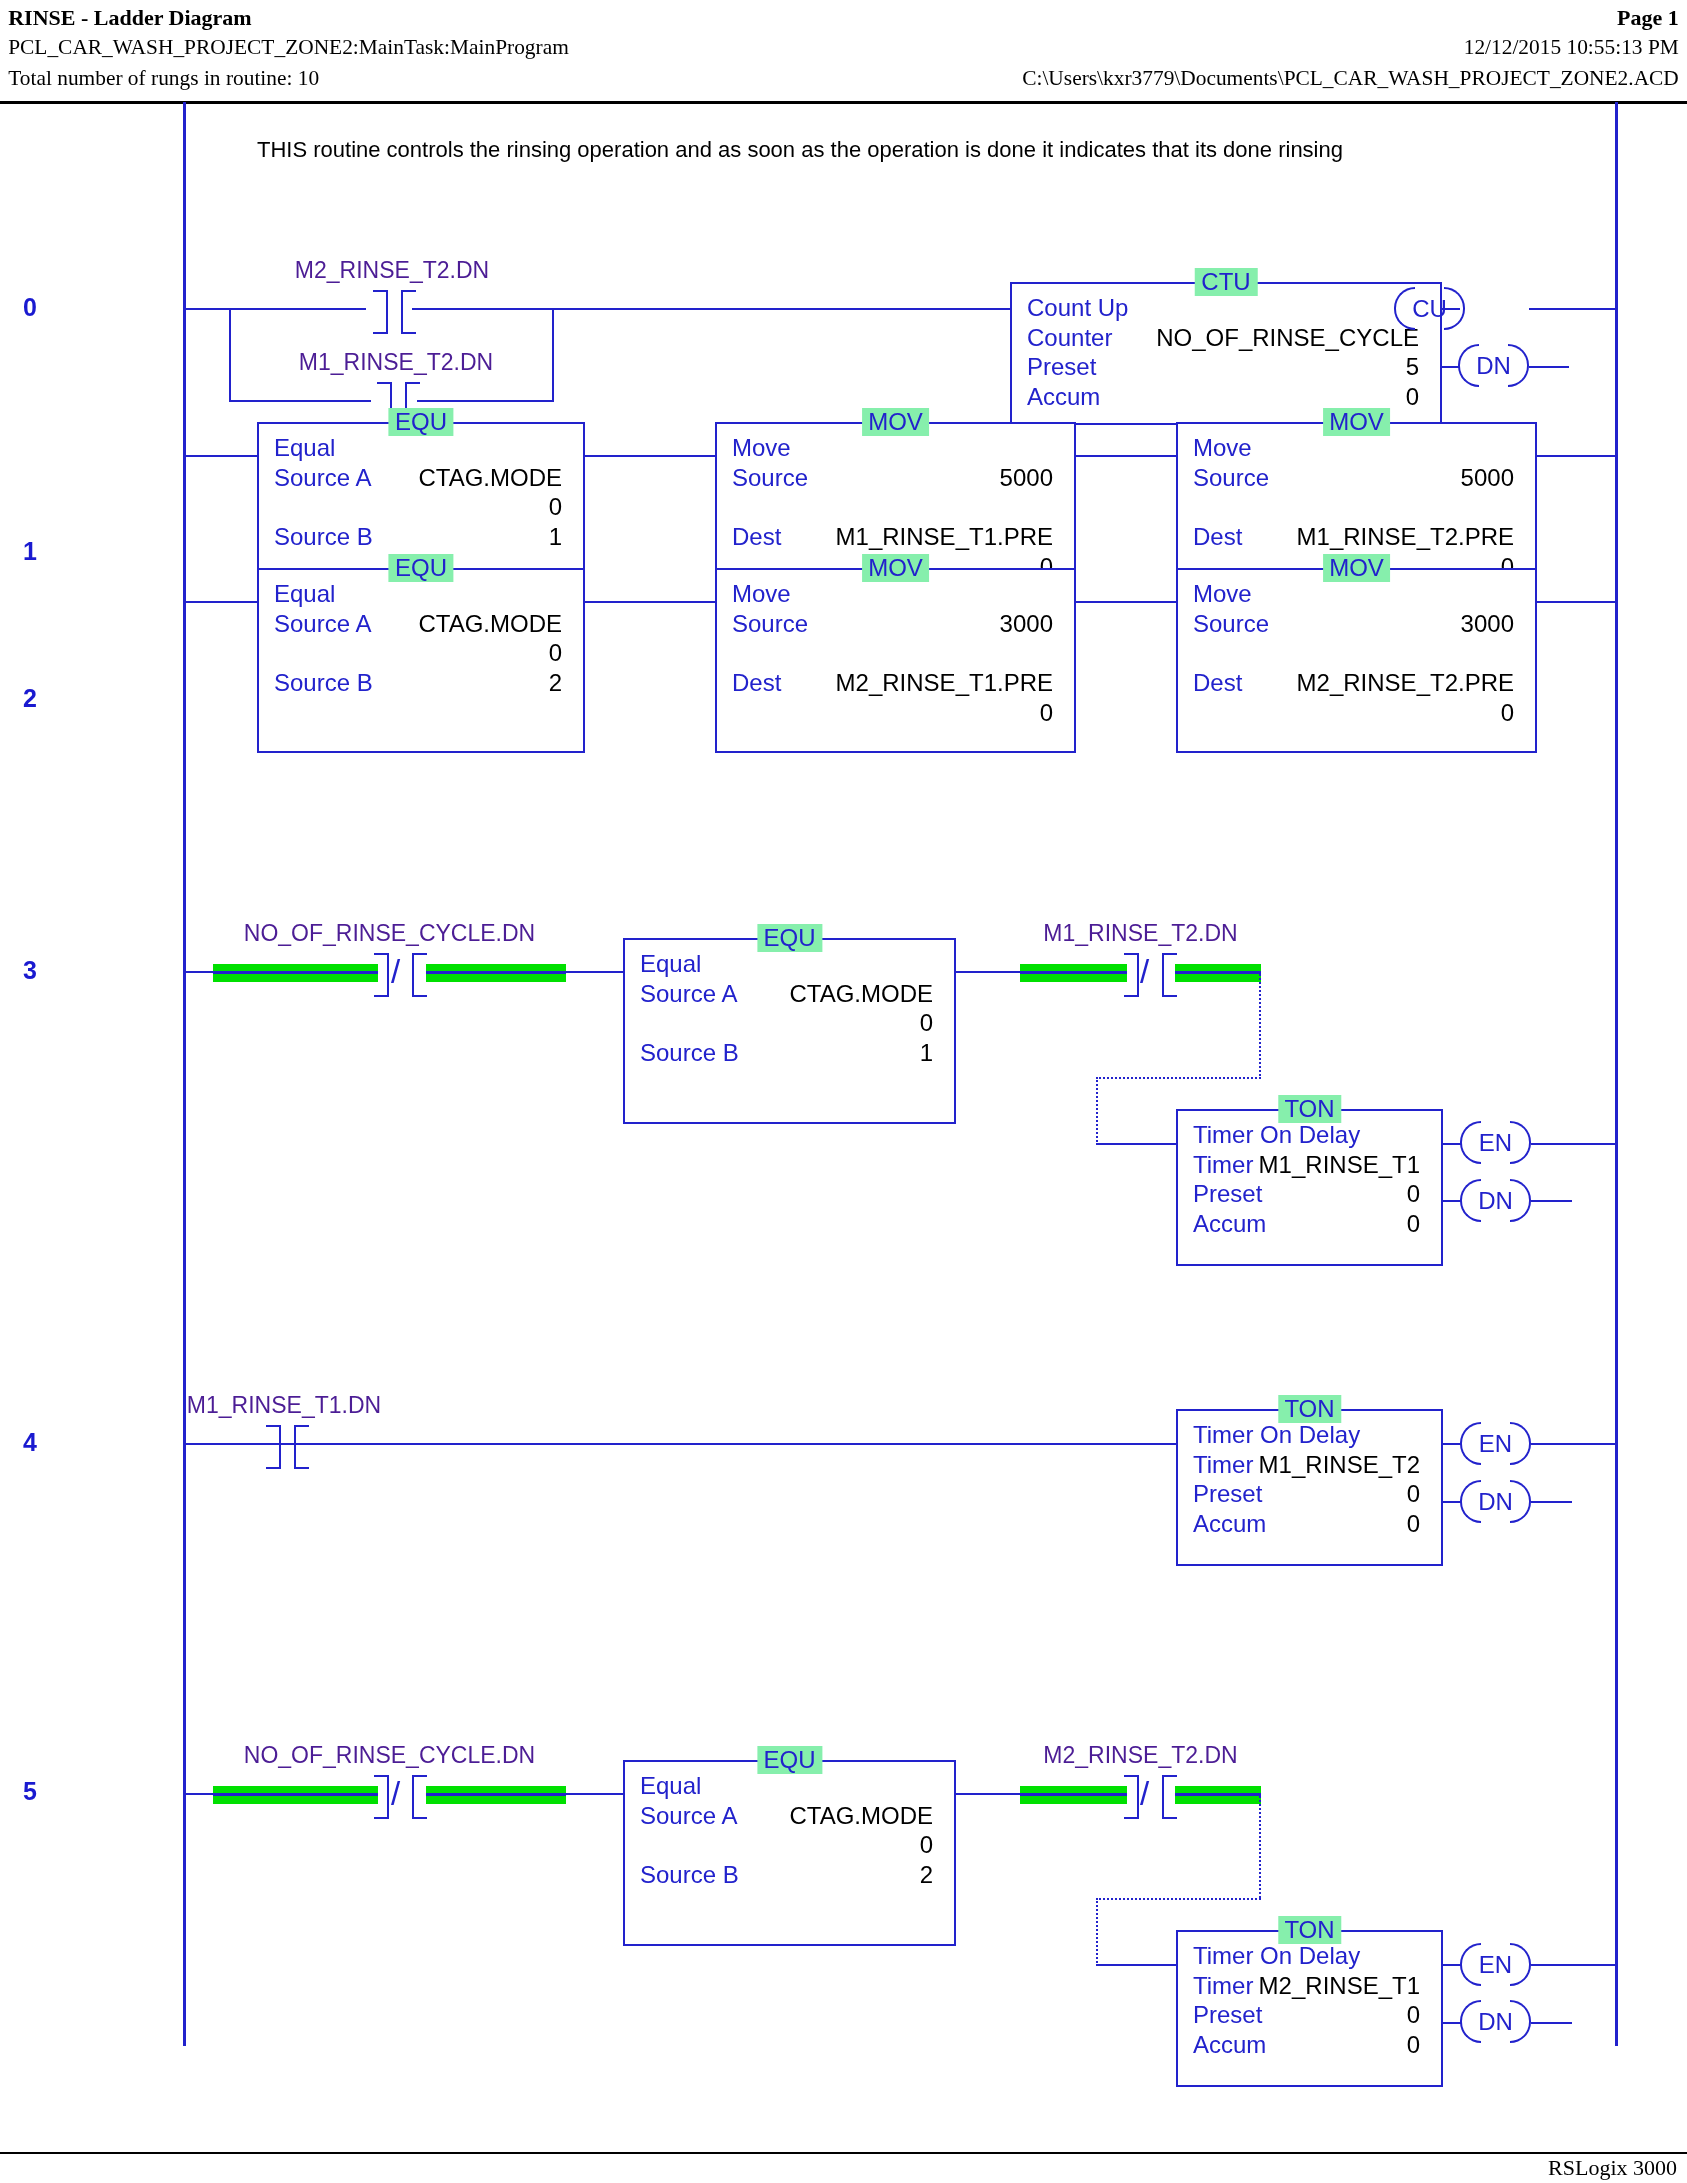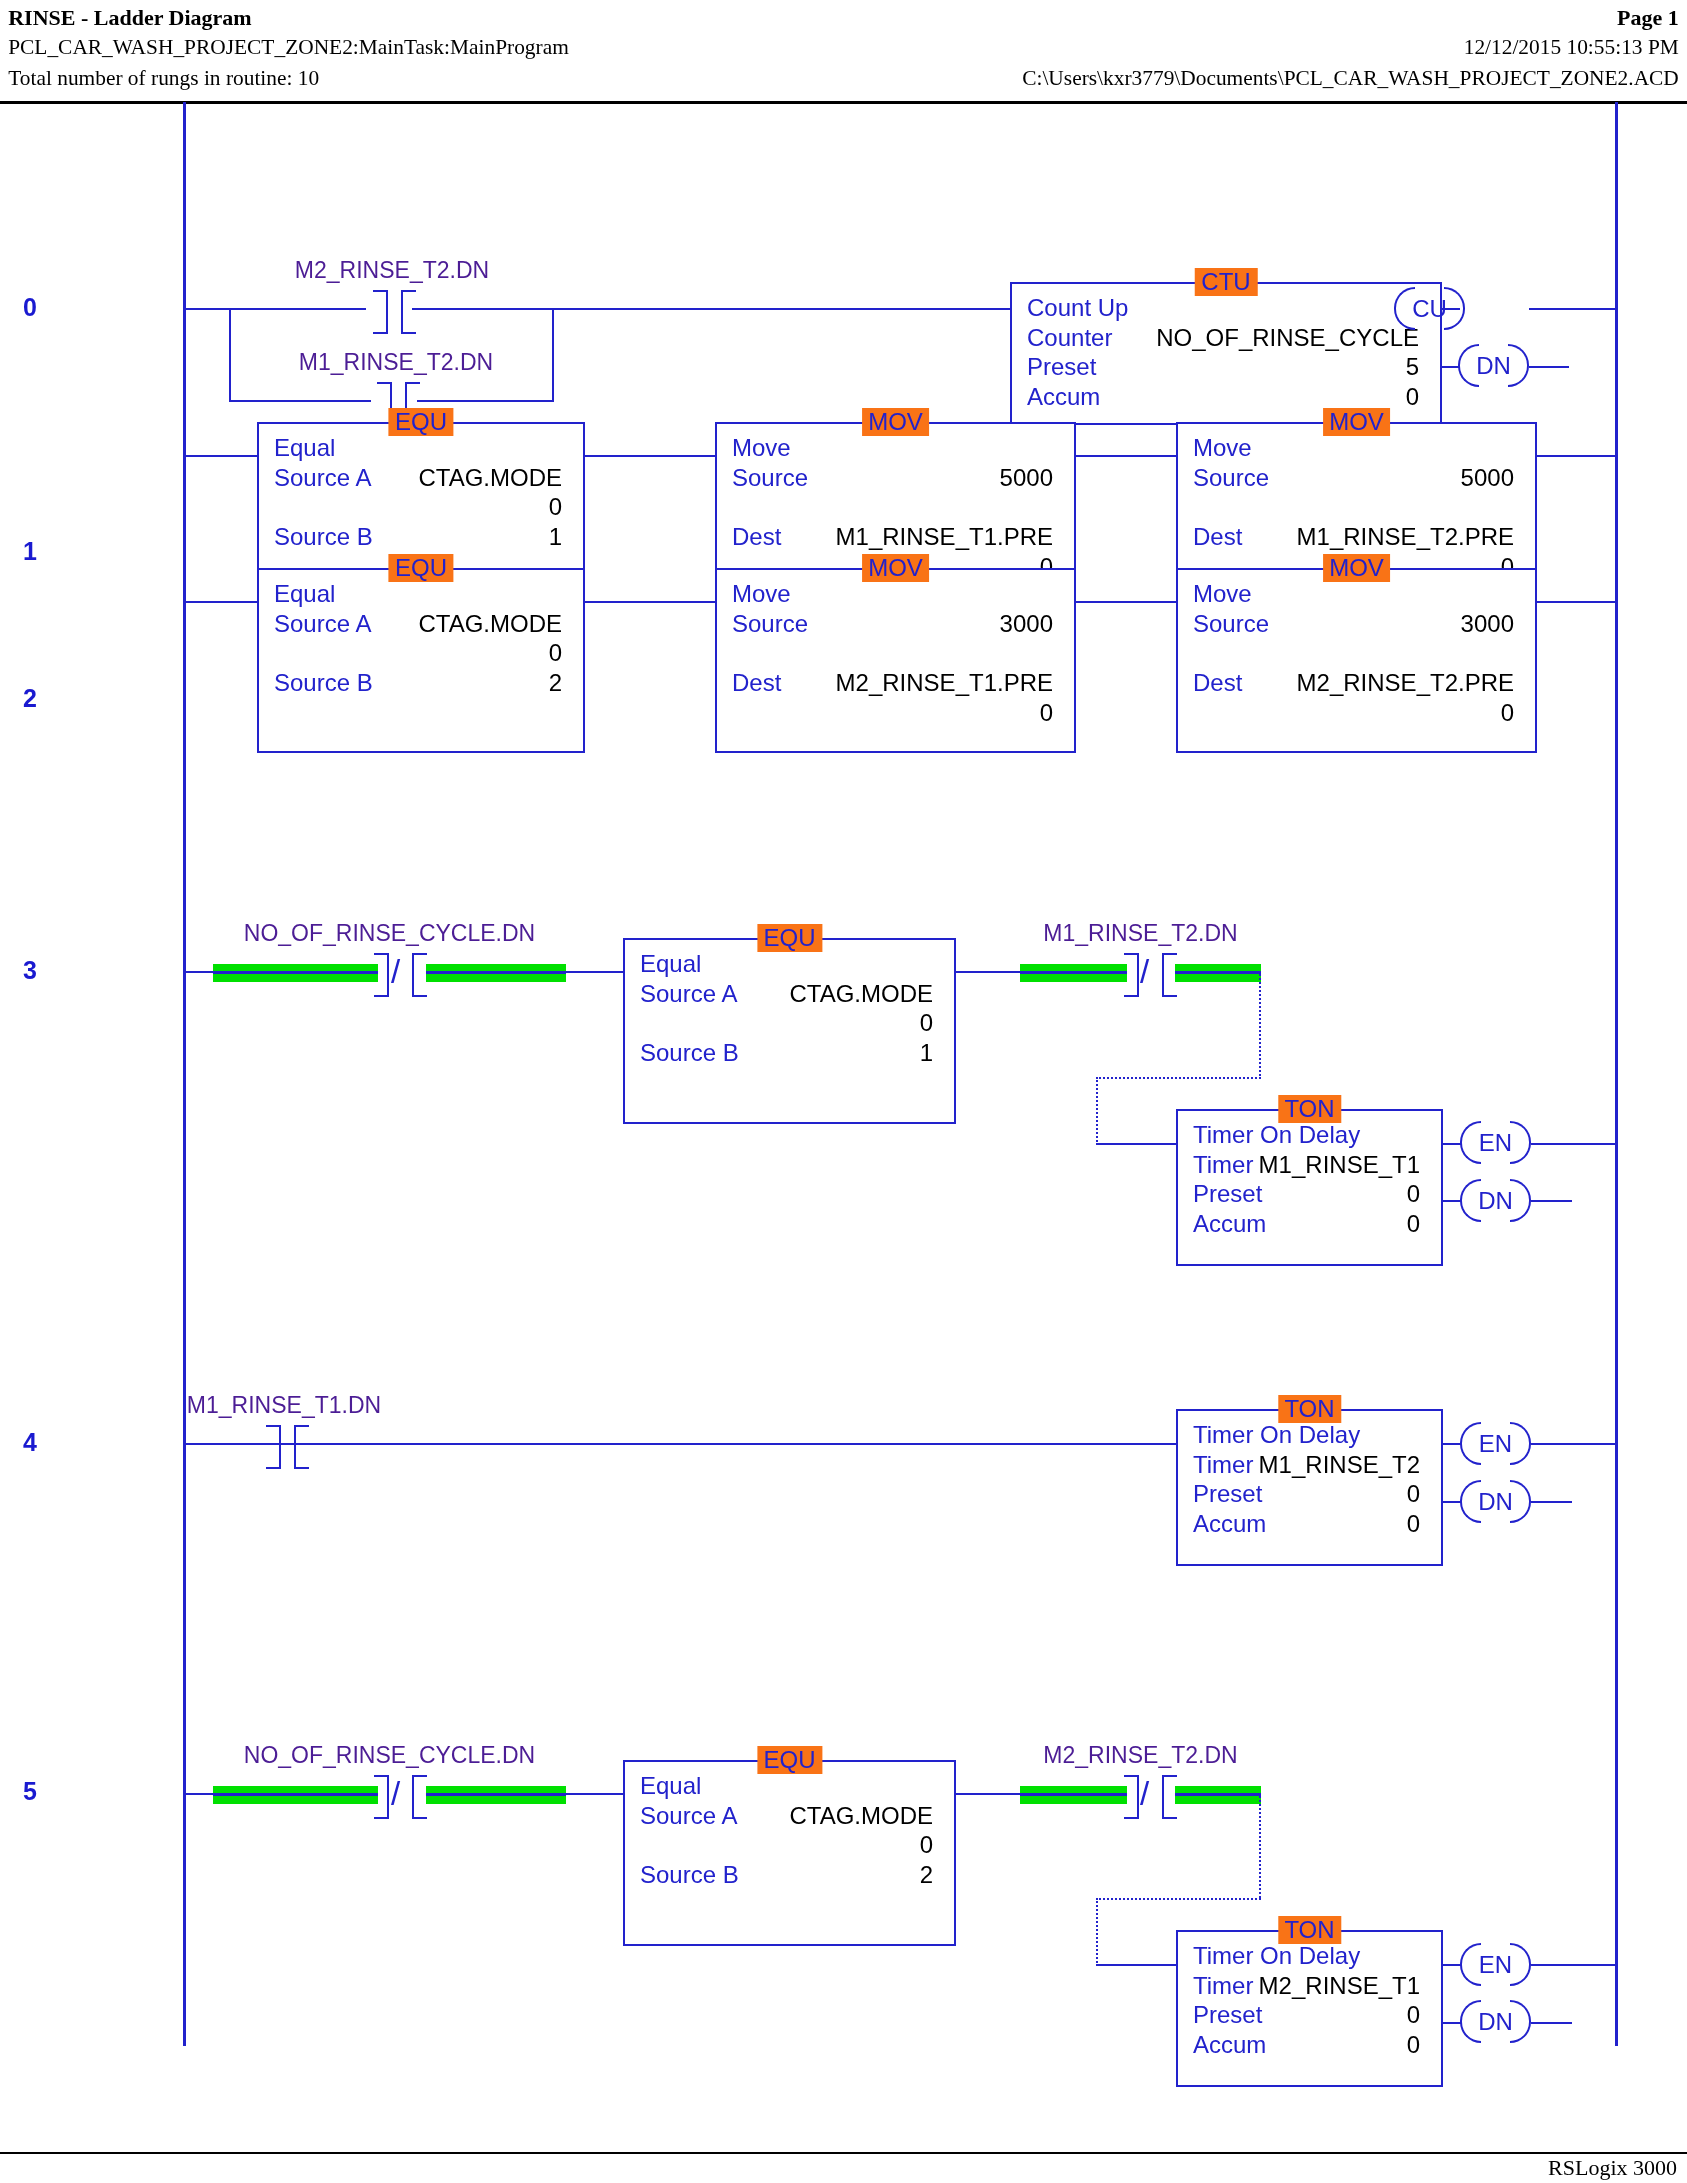--- a/index.html
+++ b/index.html
@@ -43,21 +43,21 @@
   .contact .bracketL{border-right:2.5px solid #2222cc;border-top:2.5px solid #2222cc;border-bottom:2.5px solid #2222cc;}
   .contact .bracketR{border-left:2.5px solid #2222cc;border-top:2.5px solid #2222cc;border-bottom:2.5px solid #2222cc;}
   .contact .slash{position:absolute;top:1.6px;font-size:33px;color:#2222cc;line-height:44px;}
   
   .contact.on .barL,.contact.on .barR{height:18px;top:15.7px;background:#00e000;}
   .contact.on .wireL,.contact.on .wireR{position:absolute;top:23px;height:2.5px;background:#2222cc;z-index:2;}
 
   
   .blk{position:absolute;border:2.5px solid #2222cc;background:#fff;box-sizing:border-box;}
   .blk .bname{position:absolute;top:-16.5px;left:50%;transform:translateX(-50%);
-              background:#f97316;padding:0 6.6px;color:#2222cc;font-size:24px;
+              background:#86efac;padding:0 6.6px;color:#2222cc;font-size:24px;
               font-weight:normal;white-space:nowrap;}
   .blk .ln{position:absolute;left:15px;right:13px;height:30px;}
   .blk .k{position:absolute;left:0;color:#2222cc;font-size:24px;white-space:nowrap;}
   .blk .v{position:absolute;right:8px;color:#000;font-size:24px;white-space:nowrap;}
 
   
   .coil{position:absolute;width:71px;height:43px;}
   .coil .arcL,.coil .arcR{position:absolute;top:0;width:21.4px;height:43px;box-sizing:border-box;}
   .coil .arcL{left:0;border-left:2.5px solid #2222cc;border-top:2.5px solid #2222cc;border-bottom:2.5px solid #2222cc;
               border-radius:25px 0 0 25px;}
@@ -87,20 +87,21 @@
     <span class="r serif h-sub">C:\Users\kxr3779\Documents\PCL_CAR_WASH_PROJECT_ZONE2.ACD</span>
   </div>
   <div class="h-rule"></div>
 </div>
 
 <div id="ladder">
 
   <div class="rail" style="left:183px;top:0px;height:1944px;"></div>
   <div class="rail" style="left:1615px;top:0px;height:1944px;"></div>
 
+  <div class="comment" style="left:257px;top:35px;">THIS routine controls the rinsing operation and as soon as the operation is done it indicates that its done rinsing</div>
 
   <div class="rungno" style="left:23px;top:191px;">0</div>
 
   <div class="lr hline" style="left:185px;top:206px;width:181px;"></div>
   <div class="lr hline" style="left:412px;top:206px;width:598px;"></div>
 
   <div class="contact" style="left:330px;top:183px;width:124px;">
     <span class="lbl">M2_RINSE_T2.DN</span>
     <div class="bracketL" style="left:43px;"></div>
     <div class="bracketR" style="left:71px;"></div>

